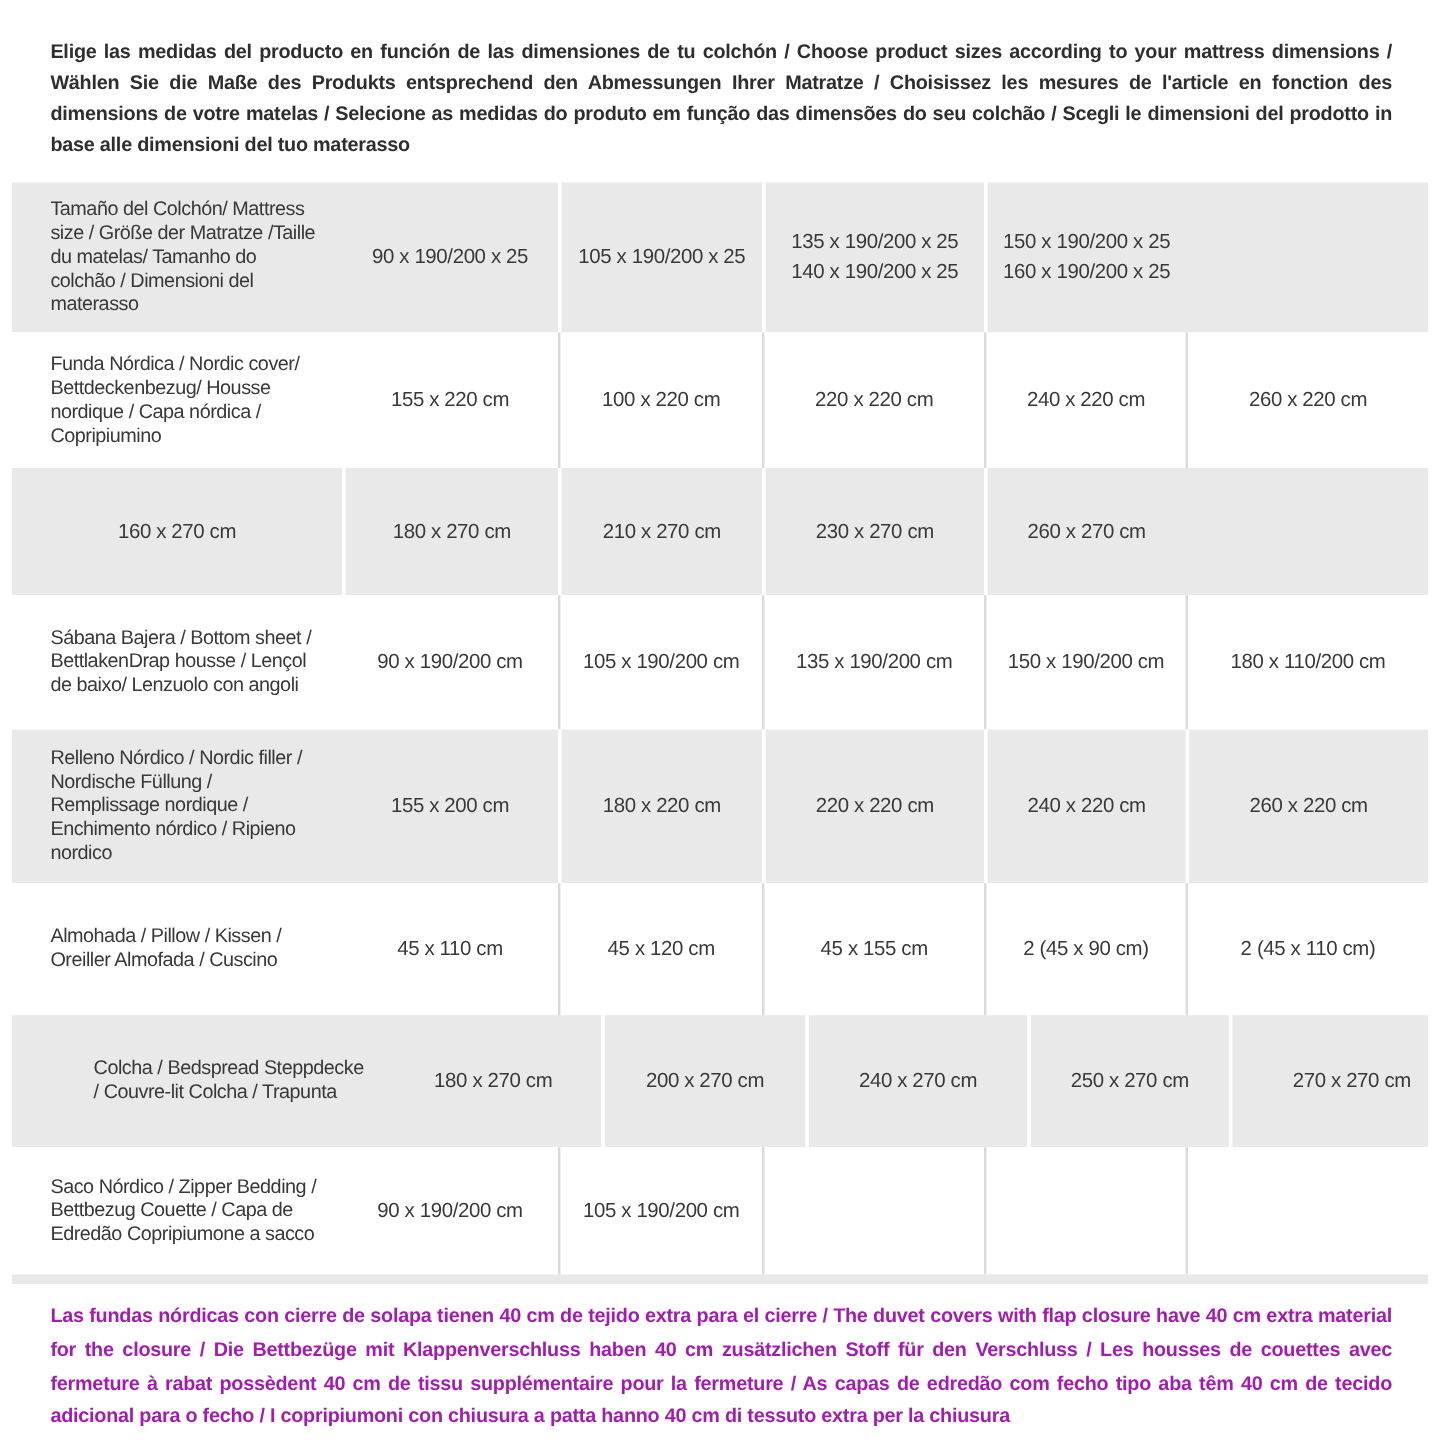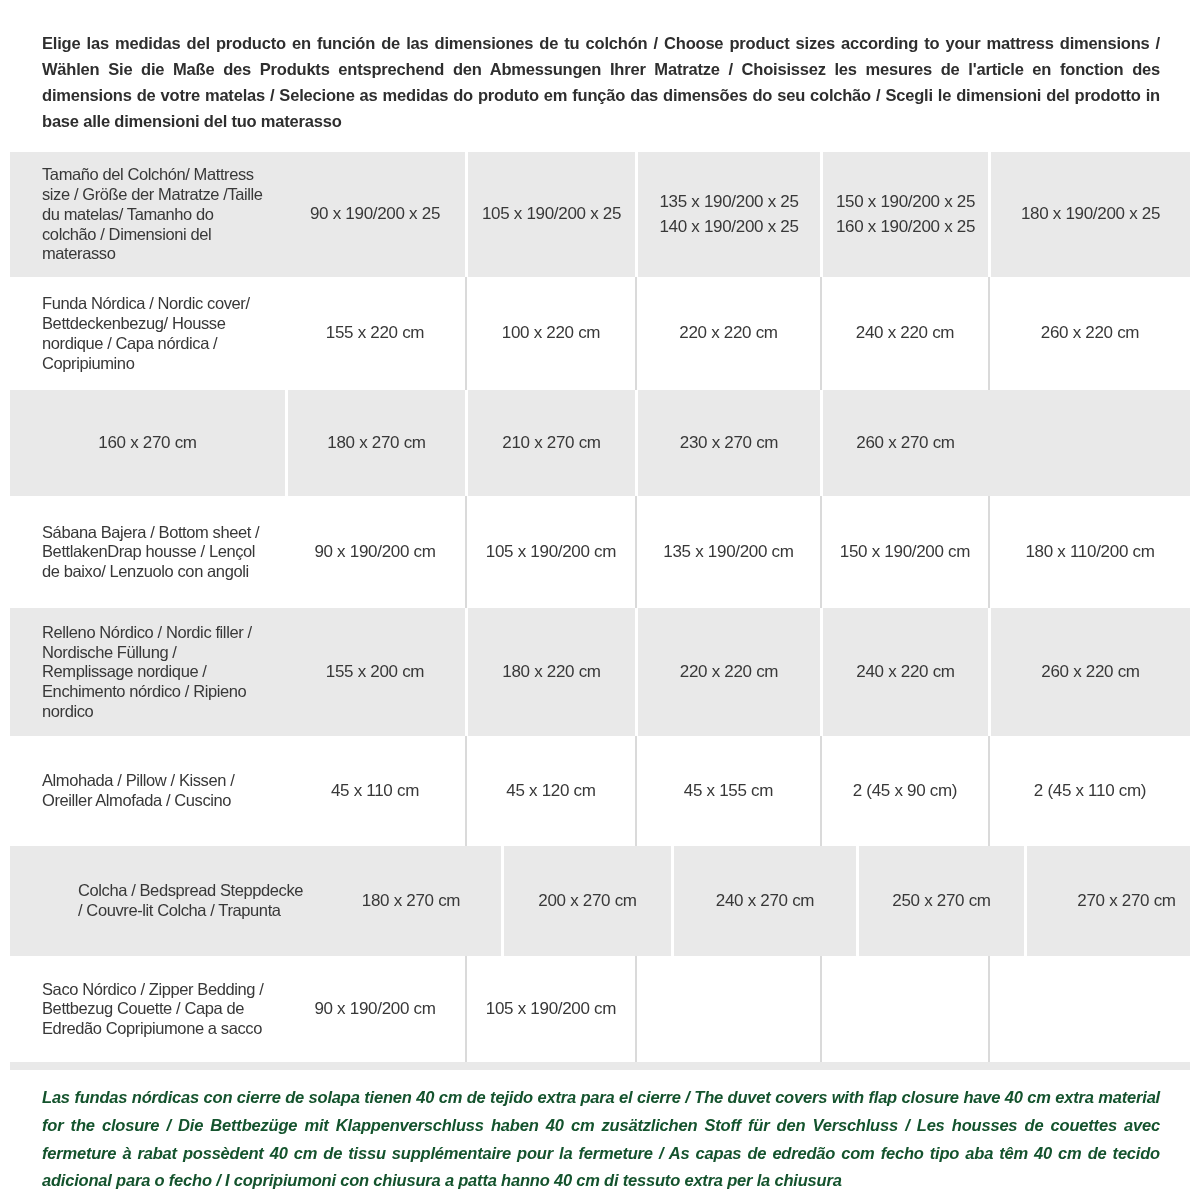--- a/index.html
+++ b/index.html
@@ -37,39 +37,38 @@
     white-space:pre-line;line-height:1.45;
     padding:4px 2px;
   }
   .trow.gray .cell.div{border-left:3px solid #ffffff;}
   .trow.white .cell.div{border-left:2px solid #dadada;}
   .bottom-strip{
     margin:0 10px;height:8px;background:#e9e9e9;
   }
   .footnote{
     margin:14px 40px 0 42px;
-    font-size:16.5px;font-weight:bold;color:#14532d;
-    line-height:1.68;text-align:justify;letter-spacing:-0.2px;font-style:italic;
+    font-size:16.5px;font-weight:bold;color:#a21caf;
+    line-height:1.68;text-align:justify;letter-spacing:-0.2px;
   }
 </style>
 </head>
 <body>
 
 <p class="intro">Elige las medidas del producto en función de las dimensiones de tu colchón / Choose product sizes according to your mattress dimensions / Wählen Sie die Maße des Produkts entsprechend den Abmessungen Ihrer Matratze / Choisissez les mesures de l'article en fonction des dimensions de votre matelas / Selecione as medidas do produto em função das dimensões do seu colchão / Scegli le dimensioni del prodotto in base alle dimensioni del tuo materasso</p>
 
 <div class="size-table">
     <div class="trow gray" style="min-height: 125px;">
       <div class="cell label">Tamaño del Colchón/ Mattress size / Größe der Matratze /Taille du matelas/ Tamanho do colchão / Dimensioni del materasso</div>
       <div class="cell val">90 x 190/200 x 25</div>
       <div class="cell val div">105 x 190/200 x 25</div>
       <div class="cell val div">135 x 190/200 x 25
 140 x 190/200 x 25</div>
       <div class="cell val div">150 x 190/200 x 25
 160 x 190/200 x 25</div>
-      <div class="cell val div">180 x 190/200 x 25</div>
     </div>
     <div class="trow white" style="min-height: 113px;">
       <div class="cell label">Funda Nórdica /  Nordic cover/ Bettdeckenbezug/ Housse nordique  / Capa nórdica / Copripiumino</div>
       <div class="cell val">155 x 220 cm</div>
       <div class="cell val div">100 x 220 cm</div>
       <div class="cell val div">220 x 220 cm</div>
       <div class="cell val div">240 x 220 cm</div>
       <div class="cell val div">260 x 220 cm</div>
     </div>
     <div class="trow gray" style="min-height: 106px;">

